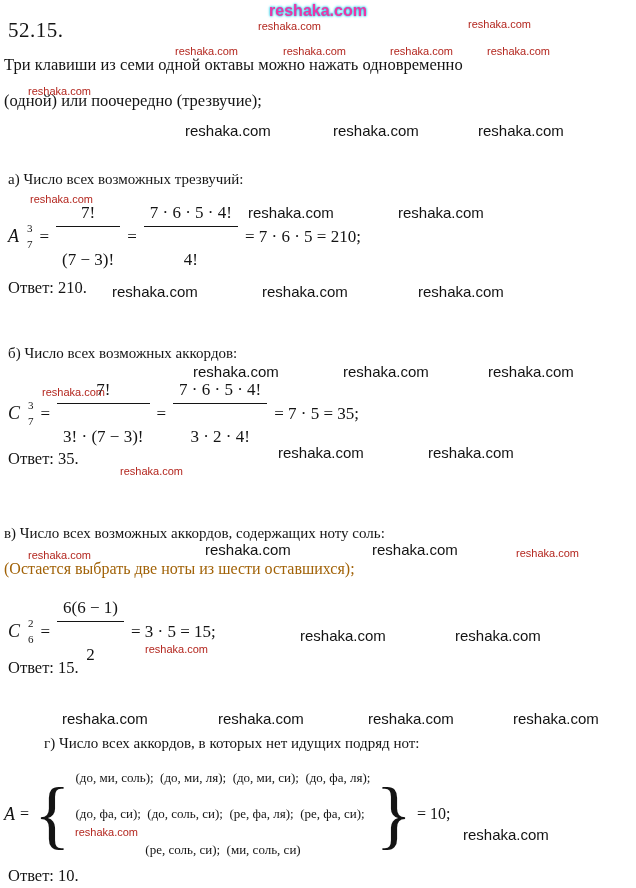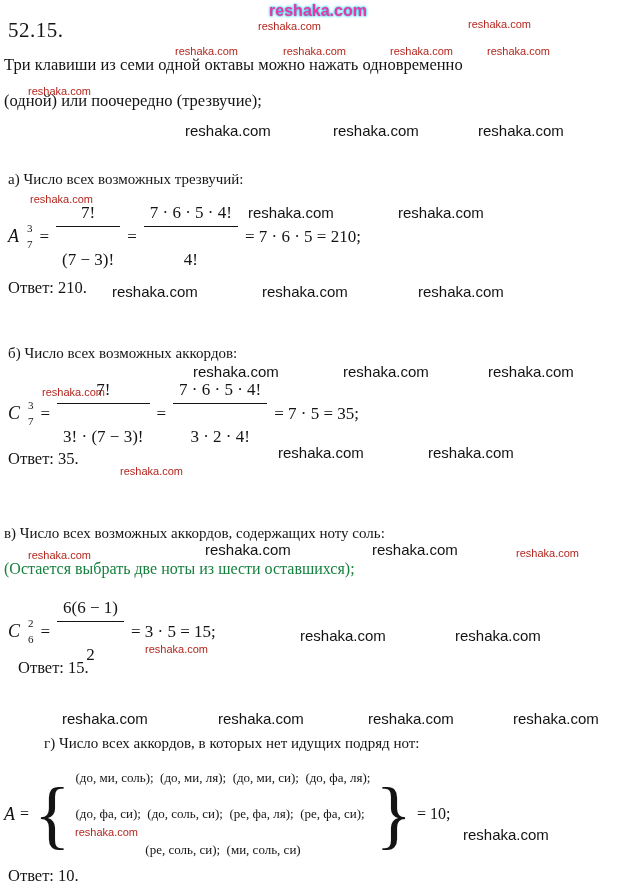--- a/index.html
+++ b/index.html
@@ -9,21 +9,21 @@
     background:#ffffff;
     font-family:"Liberation Serif", serif;
     color:#141414;
     overflow:hidden;
   }
   
   .abs { position:absolute; }
   .problem-number { font-weight:normal; font-size:21px; letter-spacing:0.5px; }
   .body-line { font-size:16.5px; }
   .part-title { font-size:15px; }
-  .note-line { font-size:16px; color:#15803d; }
+  .note-line { font-size:16px; color:#a16207; }
   .answer-line { font-size:16.5px; }
 
   
   .formula { display:flex; align-items:center; gap:7px; font-size:17px; }
   .mvar { font-style:italic; font-size:18px; }
   .scripts { display:inline-flex; flex-direction:column; font-size:11px; line-height:1; gap:5px; margin-left:1px; }
   .frac { display:inline-flex; flex-direction:column; }
   .frac .num { border-bottom:1.5px solid #141414; padding:0 6px 3px; text-align:center; }
   .frac .den { padding:3px 6px 0; text-align:center;margin-top:20px; }
   .ftail, .feq { white-space:pre; }
@@ -158,21 +158,21 @@
       <span>6</span>
     </span>
     <span class="feq">=</span>
     <span class="frac">
       <span class="num">6(6 − 1)</span>
       <span class="den">2</span>
     </span>
     <span class="ftail">= 3 · 5 = 15;</span>
   </div>
 
-  <div class="abs answer-line" style="left:18px; top:658px;">Ответ: 15.</div>
+  <div class="abs answer-line" style="left:8px; top:658px;">Ответ: 15.</div>
 
   <div class="abs part-title" style="left:8px; top:735px;margin-left:36px;">г) Число всех аккордов, в которых нет идущих подряд нот:</div>
 
   <div class="abs set-formula" style="left:4px; top:770px;">
     <span class="mvar">A</span>
     <span class="feq">=</span>
     <span class="brace">{</span>
     <span class="tuple-lines">
       <span class="tuple-line">(до, ми, соль);  (до, ми, ля);  (до, ми, си);  (до, фа, ля);</span>
       <span class="tuple-line">(до, фа, си);  (до, соль, си);  (ре, фа, ля);  (ре, фа, си);</span>

